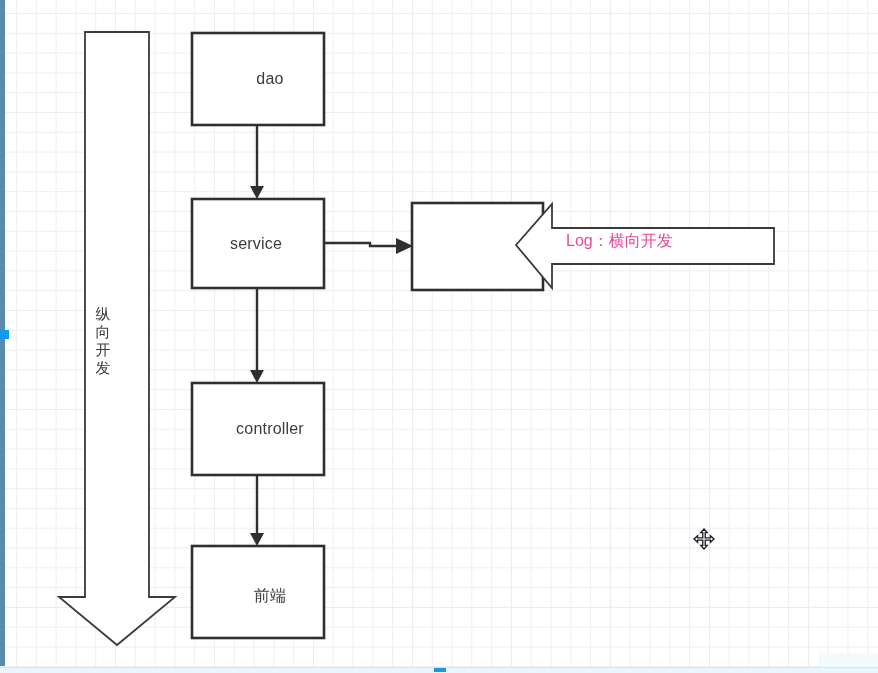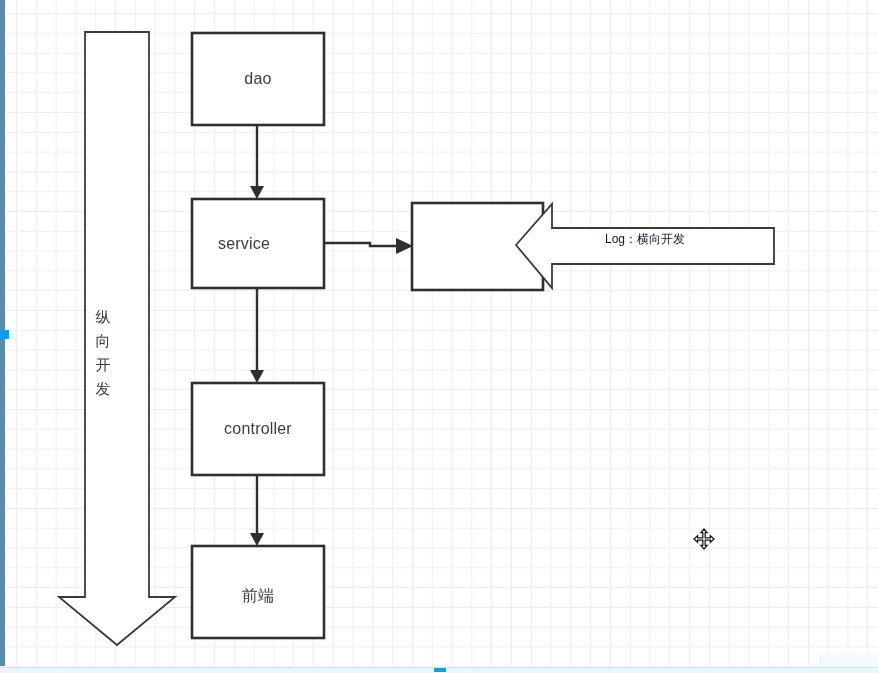--- a/index.html
+++ b/index.html
@@ -120,46 +120,47 @@
     font-family: "Liberation Sans", "DejaVu Sans", sans-serif;
     white-space: nowrap;
     text-align: center;
     letter-spacing: 0.2px;
   }
   .box-label-wrap {
     position: absolute;
     display: flex;
     align-items: center;
     justify-content: center;
+    padding-left: 12px;
   }
   #label-vertical-arrow {
     position: absolute;
     left: 92px;
     top: 305px;
     width: 22px;
     color: #3c3c3c;
     font-size: 15px;
-    line-height: 24px;
+    line-height: 18px;
     text-align: center;
     font-family: "Liberation Sans", "DejaVu Sans", sans-serif;
   }
   #label-aop-note {
     position: absolute;
     left: 493px;
     top: 138px;
     color: #3c3c3c;
     font-size: 16px;
     white-space: nowrap;
   }
   #label-log-banner {
     position: absolute;
-    left: 605px;
+    left: 566px;
     top: 231px;
-    color: #0f172a;
-    font-size: 12px;
+    color: #ec4899;
+    font-size: 16px;
     white-space: nowrap;
   }
 
   
   #move-cursor {
     position: absolute;
     left: 693px;
     top: 528px;
     width: 22px;
     height: 22px;

